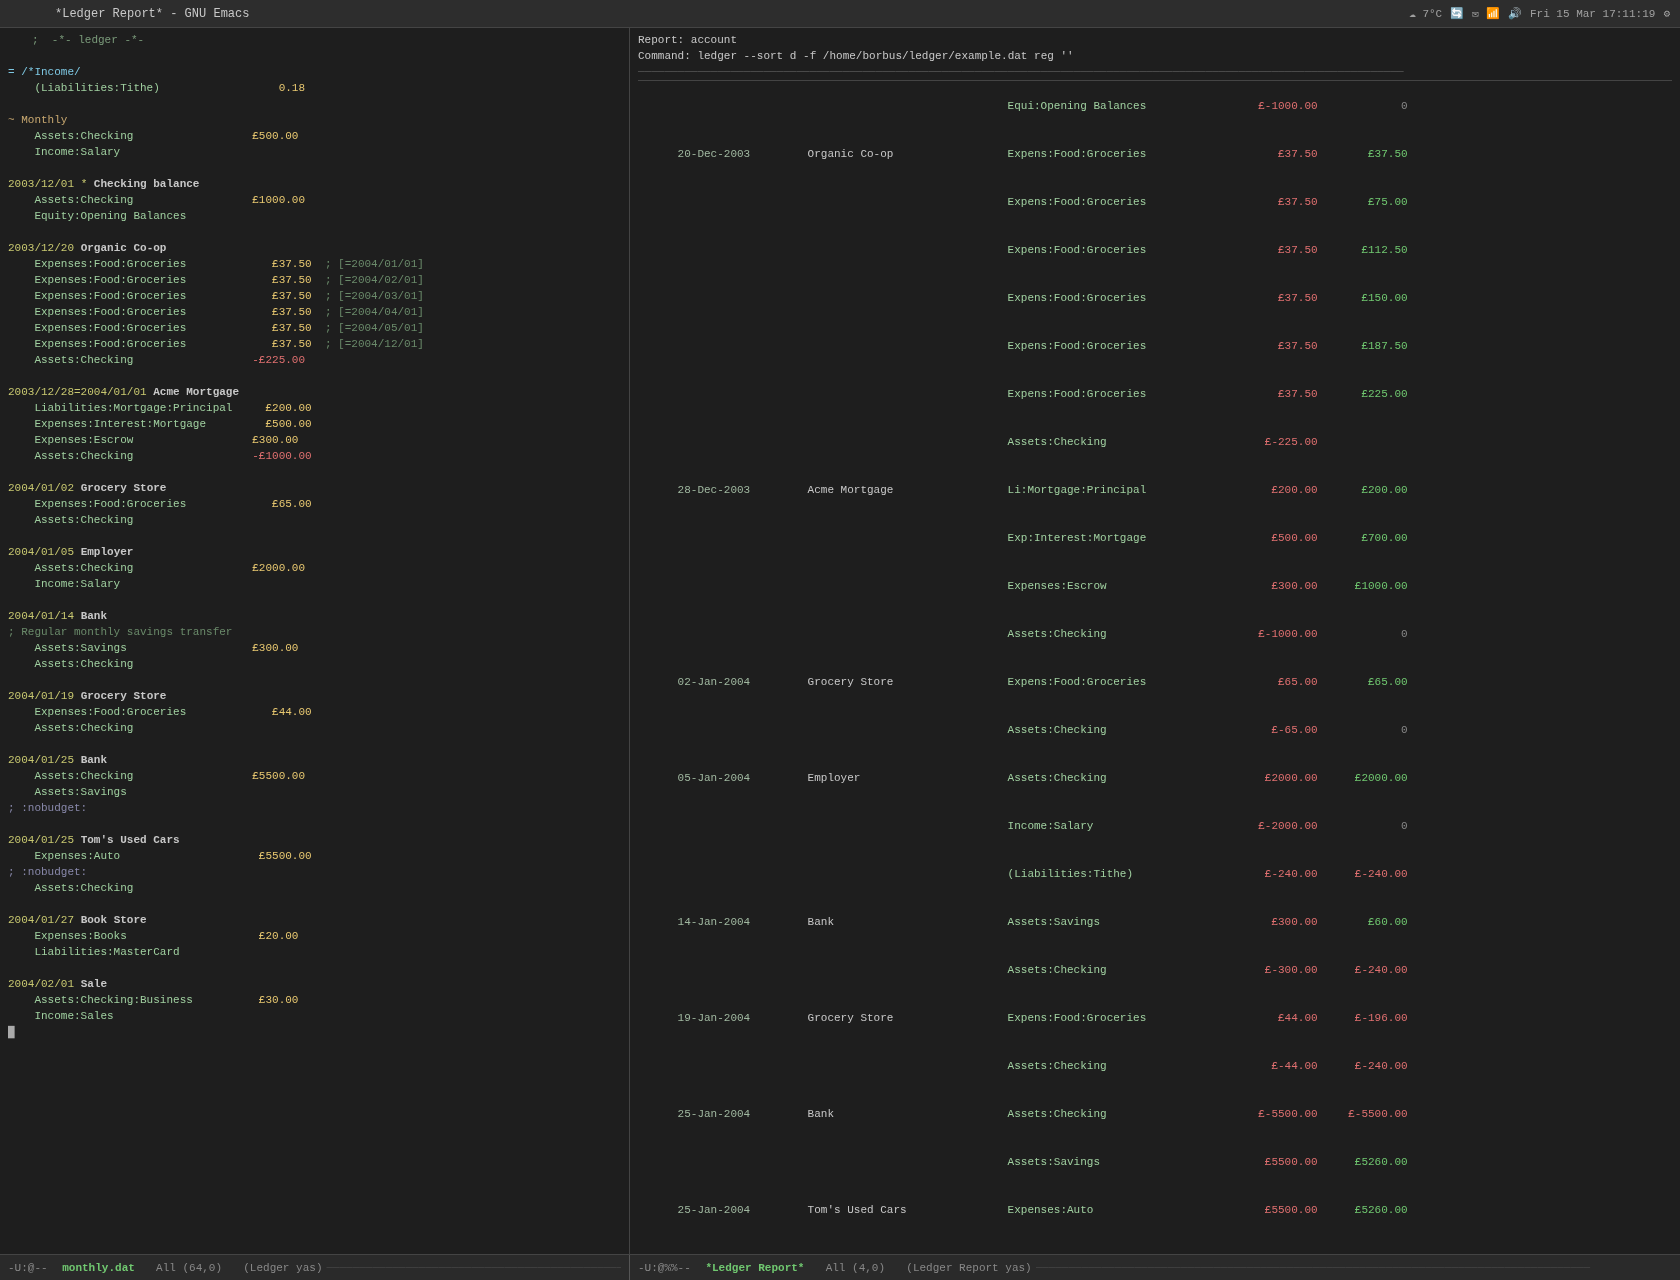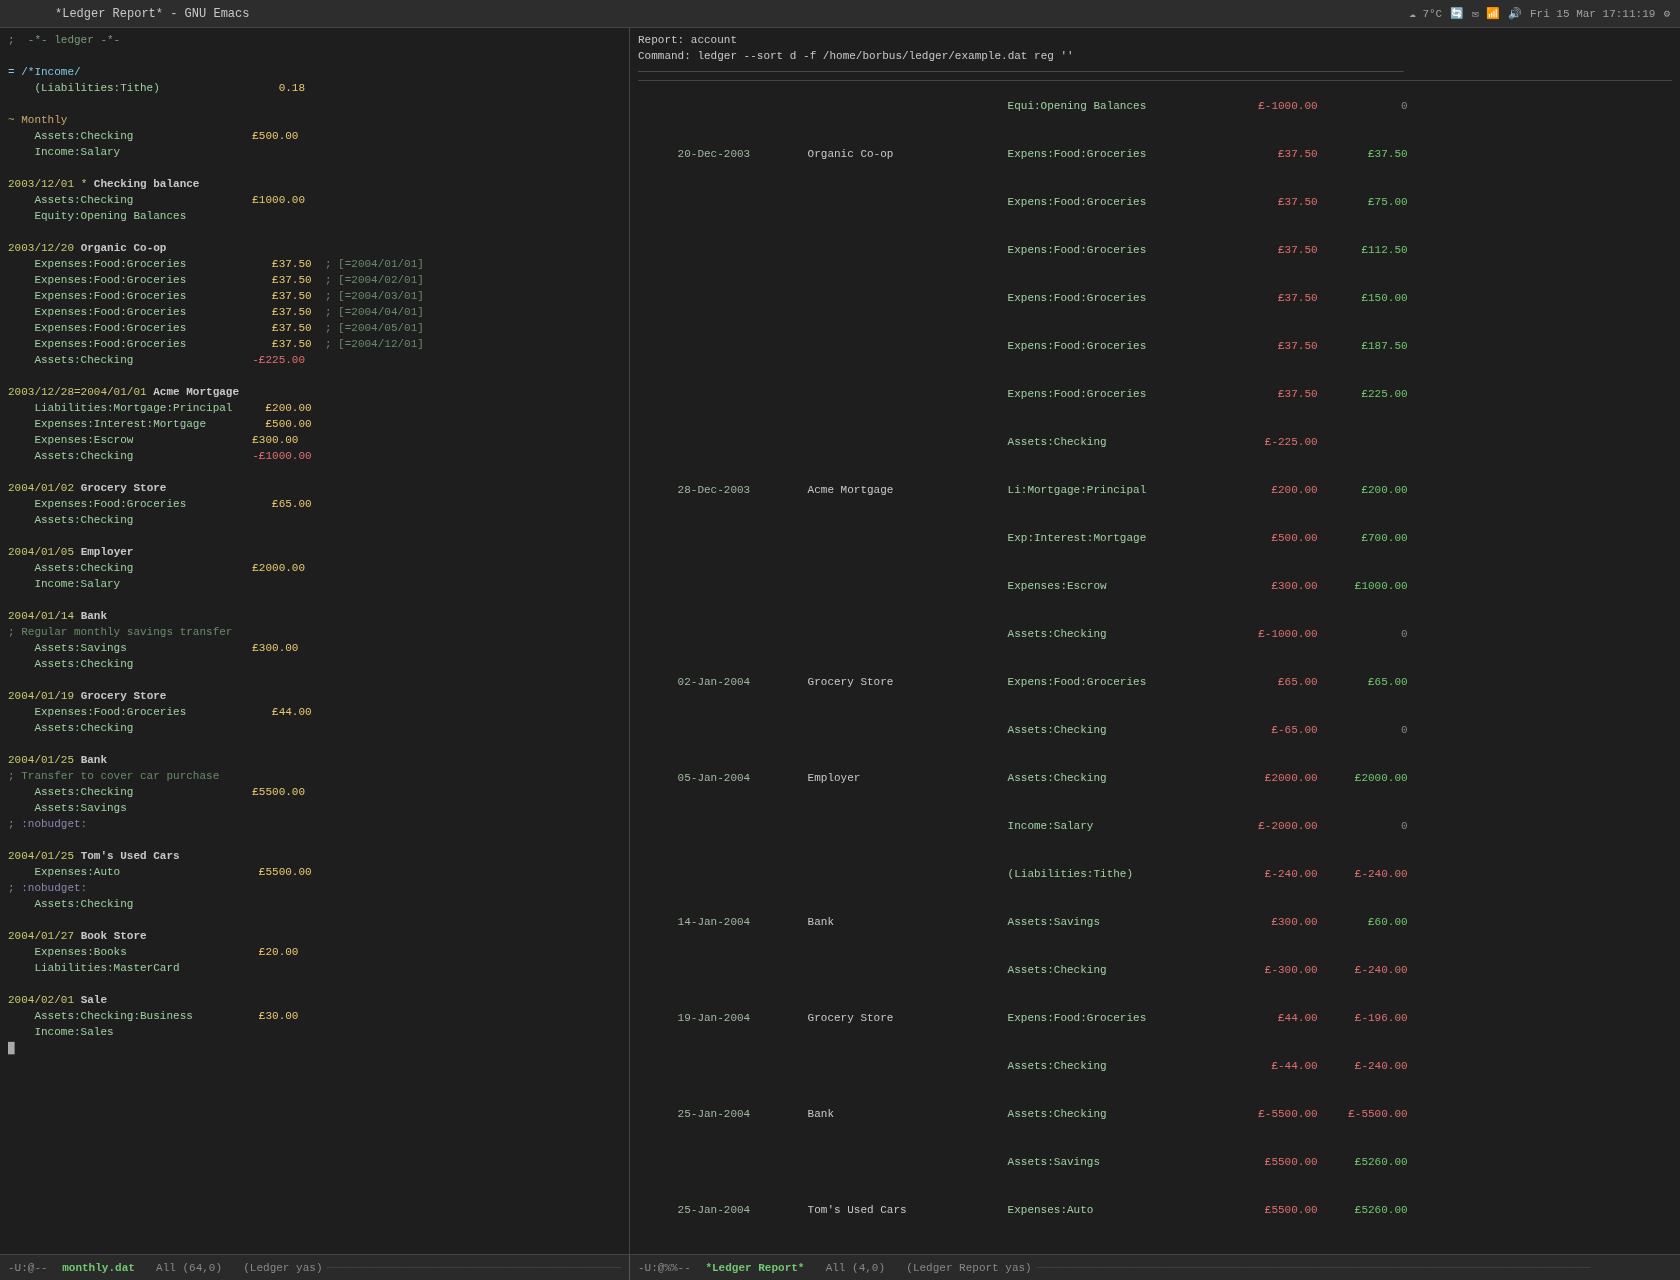--- a/index.html
+++ b/index.html
@@ -81,21 +81,21 @@
       height: 100%;
       display: flex;
       align-items: center;
       gap: 4px;
     }
     .code-line {
       line-height: 16px;
       white-space: pre;
     }
     .keyword { color: #7ec8e3; }
-    .header-comment { color: #7a9a7a; }
+    .header-comment { color: #7a9a7a; margin-left: 24px; }
     .account-name { color: #a0d0a0; }
     .amount { color: #e8c870; }
     .amount-neg { color: #e07070; }
     .date-entry { color: #c8c870; }
     .tx-desc { color: #c8c8c8; font-weight: bold; }
     .separator { color: #555; }
     .report-header { color: #c8c8c8; }
     .col-date { display: inline-block; width: 130px; color: #a0b8a0; }
     .col-payee { display: inline-block; width: 200px; color: #c8c8c8; }
     .col-account { display: inline-block; width: 210px; color: #a0d0a0; }
@@ -164,21 +164,20 @@
     <div class="code-line"><span class="date-entry">2004/01/14</span> <span class="tx-desc">Bank</span></div>
     <div class="code-line"><span class="inline-comment">; Regular monthly savings transfer</span></div>
     <div class="code-line">&nbsp;&nbsp;&nbsp;&nbsp;<span class="account-name">Assets:Savings</span>&nbsp;&nbsp;&nbsp;&nbsp;&nbsp;&nbsp;&nbsp;&nbsp;&nbsp;&nbsp;&nbsp;&nbsp;&nbsp;&nbsp;&nbsp;&nbsp;&nbsp;&nbsp;&nbsp;<span class="amount">£300.00</span></div>
     <div class="code-line">&nbsp;&nbsp;&nbsp;&nbsp;<span class="account-name">Assets:Checking</span></div>
     <div class="code-line">&nbsp;</div>
     <div class="code-line"><span class="date-entry">2004/01/19</span> <span class="tx-desc">Grocery Store</span></div>
     <div class="code-line">&nbsp;&nbsp;&nbsp;&nbsp;<span class="account-name">Expenses:Food:Groceries</span>&nbsp;&nbsp;&nbsp;&nbsp;&nbsp;&nbsp;&nbsp;&nbsp;&nbsp;&nbsp;&nbsp;&nbsp;&nbsp;<span class="amount">£44.00</span></div>
     <div class="code-line">&nbsp;&nbsp;&nbsp;&nbsp;<span class="account-name">Assets:Checking</span></div>
     <div class="code-line">&nbsp;</div>
     <div class="code-line"><span class="date-entry">2004/01/25</span> <span class="tx-desc">Bank</span></div>
-    <div class="code-line"><span class="inline-comment">; Transfer to cover car purchase</span></div>
     <div class="code-line">&nbsp;&nbsp;&nbsp;&nbsp;<span class="account-name">Assets:Checking</span>&nbsp;&nbsp;&nbsp;&nbsp;&nbsp;&nbsp;&nbsp;&nbsp;&nbsp;&nbsp;&nbsp;&nbsp;&nbsp;&nbsp;&nbsp;&nbsp;&nbsp;&nbsp;<span class="amount">£5500.00</span></div>
     <div class="code-line">&nbsp;&nbsp;&nbsp;&nbsp;<span class="account-name">Assets:Savings</span></div>
     <div class="code-line"><span class="nobudget">; :nobudget:</span></div>
     <div class="code-line">&nbsp;</div>
     <div class="code-line"><span class="date-entry">2004/01/25</span> <span class="tx-desc">Tom's Used Cars</span></div>
     <div class="code-line">&nbsp;&nbsp;&nbsp;&nbsp;<span class="account-name">Expenses:Auto</span>&nbsp;&nbsp;&nbsp;&nbsp;&nbsp;&nbsp;&nbsp;&nbsp;&nbsp;&nbsp;&nbsp;&nbsp;&nbsp;&nbsp;&nbsp;&nbsp;&nbsp;&nbsp;&nbsp;&nbsp;&nbsp;<span class="amount">£5500.00</span></div>
     <div class="code-line"><span class="nobudget">; :nobudget:</span></div>
     <div class="code-line">&nbsp;&nbsp;&nbsp;&nbsp;<span class="account-name">Assets:Checking</span></div>
     <div class="code-line">&nbsp;</div>
     <div class="code-line"><span class="date-entry">2004/01/27</span> <span class="tx-desc">Book Store</span></div>

